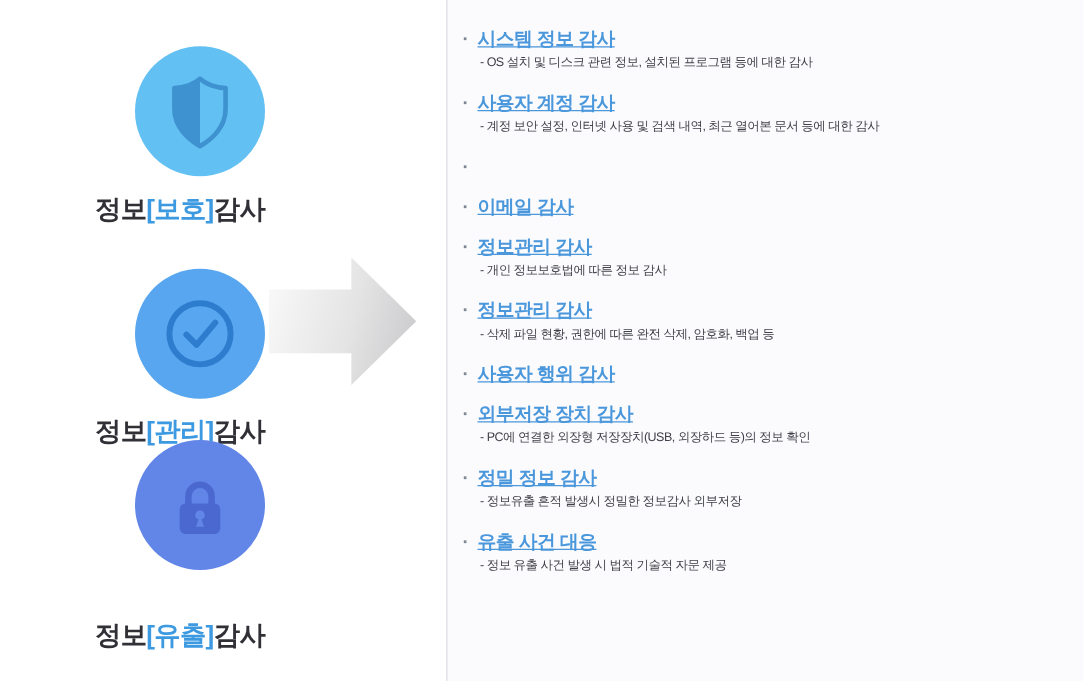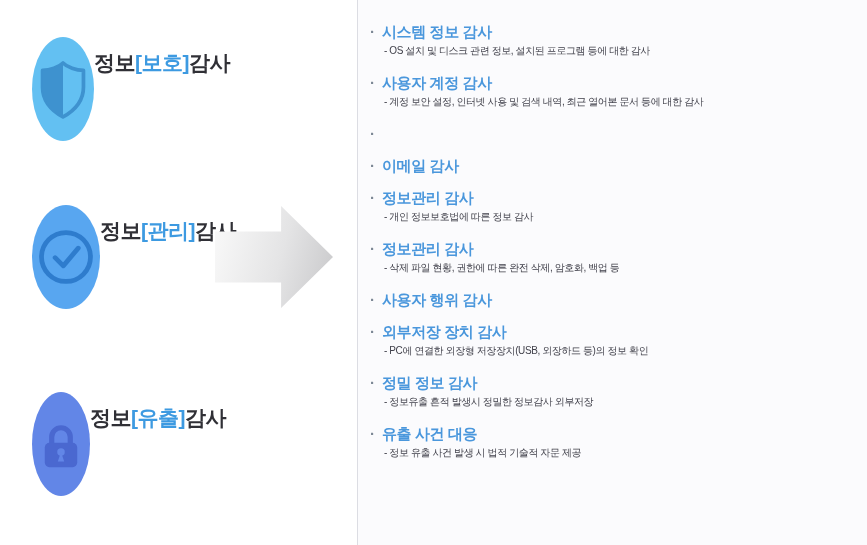--- a/index.html
+++ b/index.html
@@ -2,42 +2,42 @@
 <html><head>
 <meta charset="utf-8">
 <style>
   * { margin:0; padding:0; box-sizing:border-box; }
   html,body { width:867px; height:545px; background:#ffffff; overflow:hidden;
     font-family:"Liberation Sans","DejaVu Sans",sans-serif; }
   .stage { position:relative; width:867px; height:545px; background:#ffffff; }
 
   
   .target-block { position:absolute; left:32px; width:180px; display:flex;
-    flex-direction:row; align-items:flex-start; }
-  .tb-1 { top:37px; } .tb-2 { top:205px; } .tb-3 { top:392px; }
+    flex-direction:column; align-items:flex-end; }
+  .tb-1 { top:37px; } .tb-2 { top:215px; } .tb-3 { top:352px;gap:26px; }
   .circle { width:104px; height:104px; border-radius:50%; display:flex;
     align-items:center; justify-content:center; }
   .target-label { margin-top:12px; font-size:21px; font-weight:700;
     color:#303036; letter-spacing:-0.5px; white-space:nowrap; }
   .target-label .hl { font-weight:700; }
 
   
   .flow-arrow { position:absolute; left:215px; top:206px; width:118px; height:102px;
     background:linear-gradient(105deg,#fafafa 0%,#e4e4e5 55%,#c7c7c9 100%);
     clip-path:polygon(0% 25%,56% 25%,56% 0%,100% 50%,56% 100%,56% 75%,0% 75%); }
 
   
   .right-panel { position:absolute; left:357px; top:0; width:510px; height:545px;
     background:#fbfbfd; border-left:1px solid #dcdde3; padding:22px 8px 0 12px; }
   .audit-item { margin-bottom:13px; }
   .title-row { display:flex; align-items:baseline; line-height:19px; }
   .bullet { width:12px; color:#7c8795; font-weight:700; font-size:15px;
     flex:0 0 12px; }
   .audit-title { font-size:15px; font-weight:700; color:#4a97dc;
-    letter-spacing:-0.4px; white-space:nowrap; }
+    letter-spacing:-0.4px; white-space:nowrap;text-decoration:underline; }
   .audit-desc { padding-left:14px; font-size:10px; line-height:19px;
     color:#40404a; letter-spacing:-0.4px; white-space:nowrap; }
 
   .icon-svg { display:block; }
 </style>
 </head>
 <body>
 
 <div class="stage">
 

